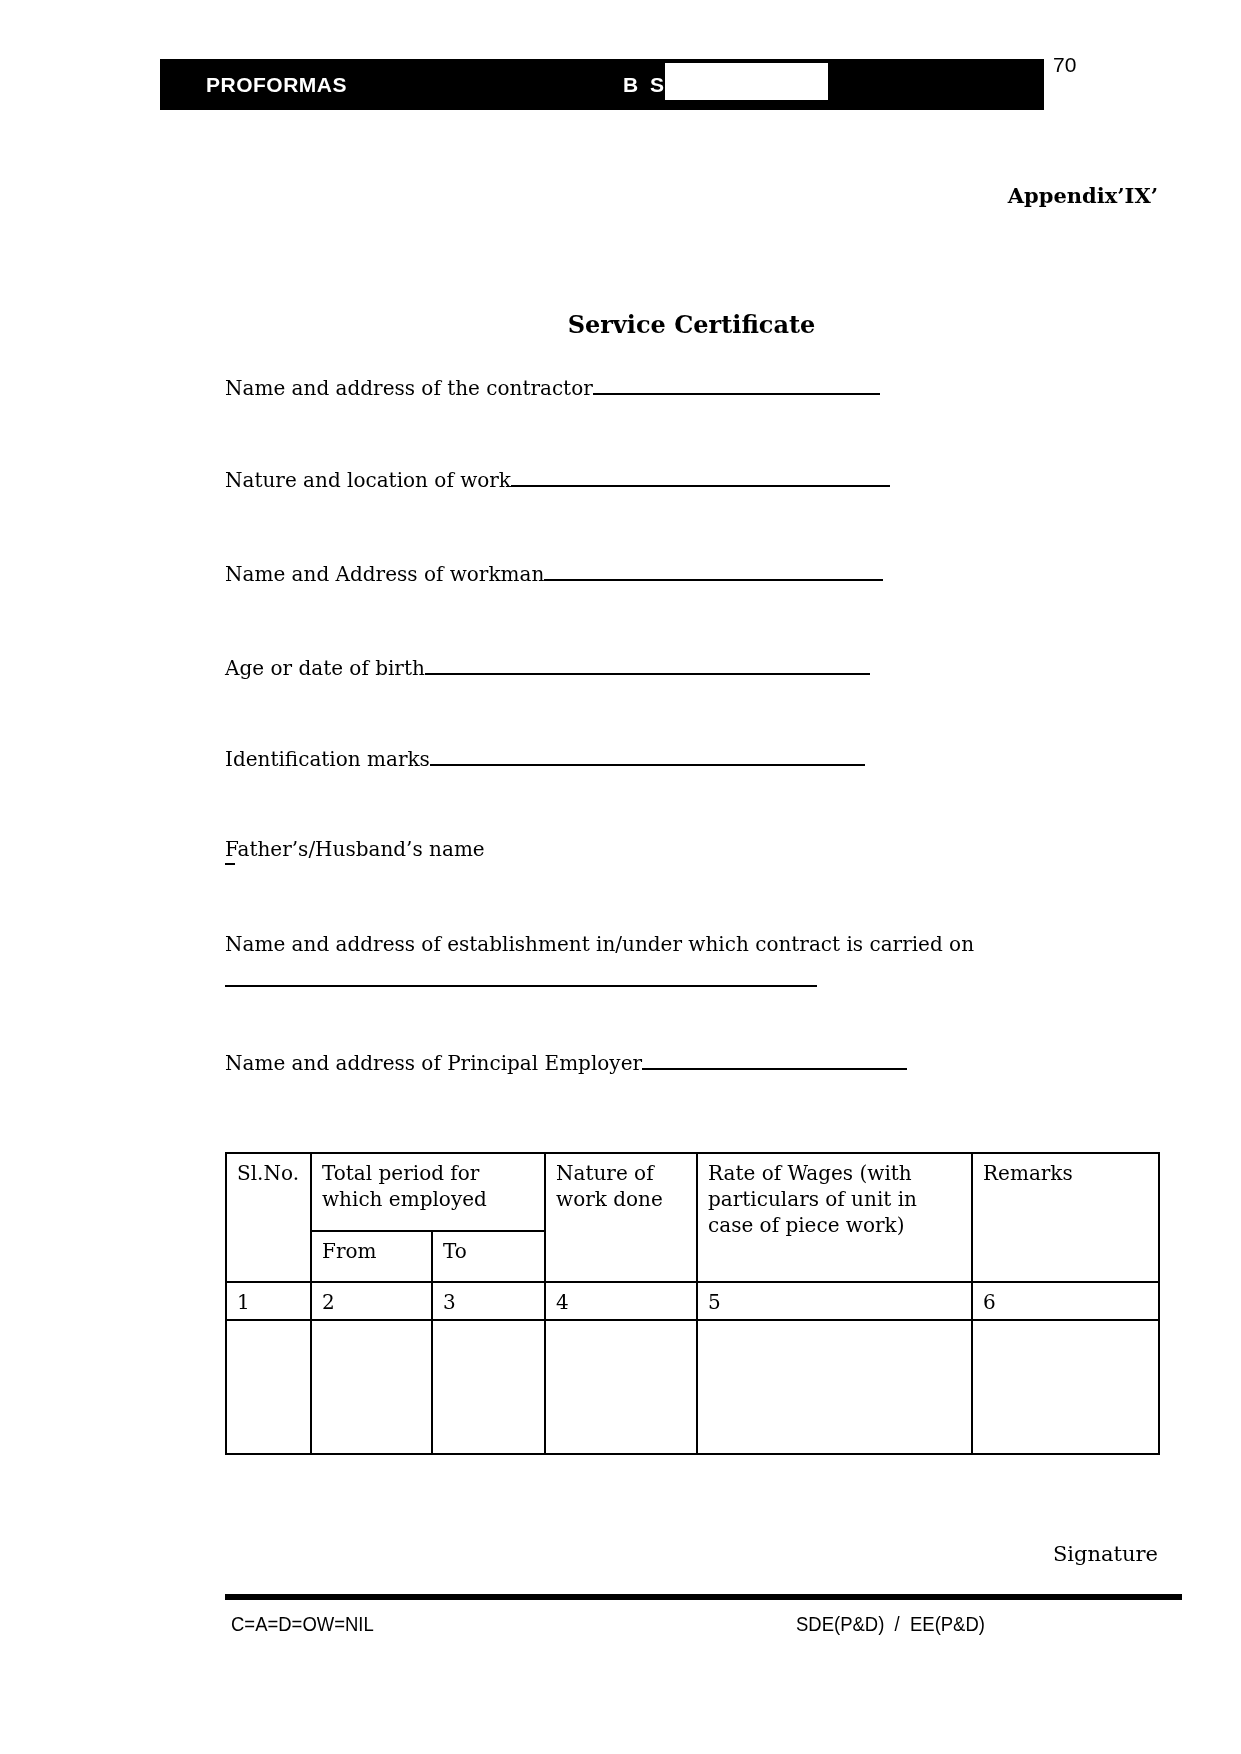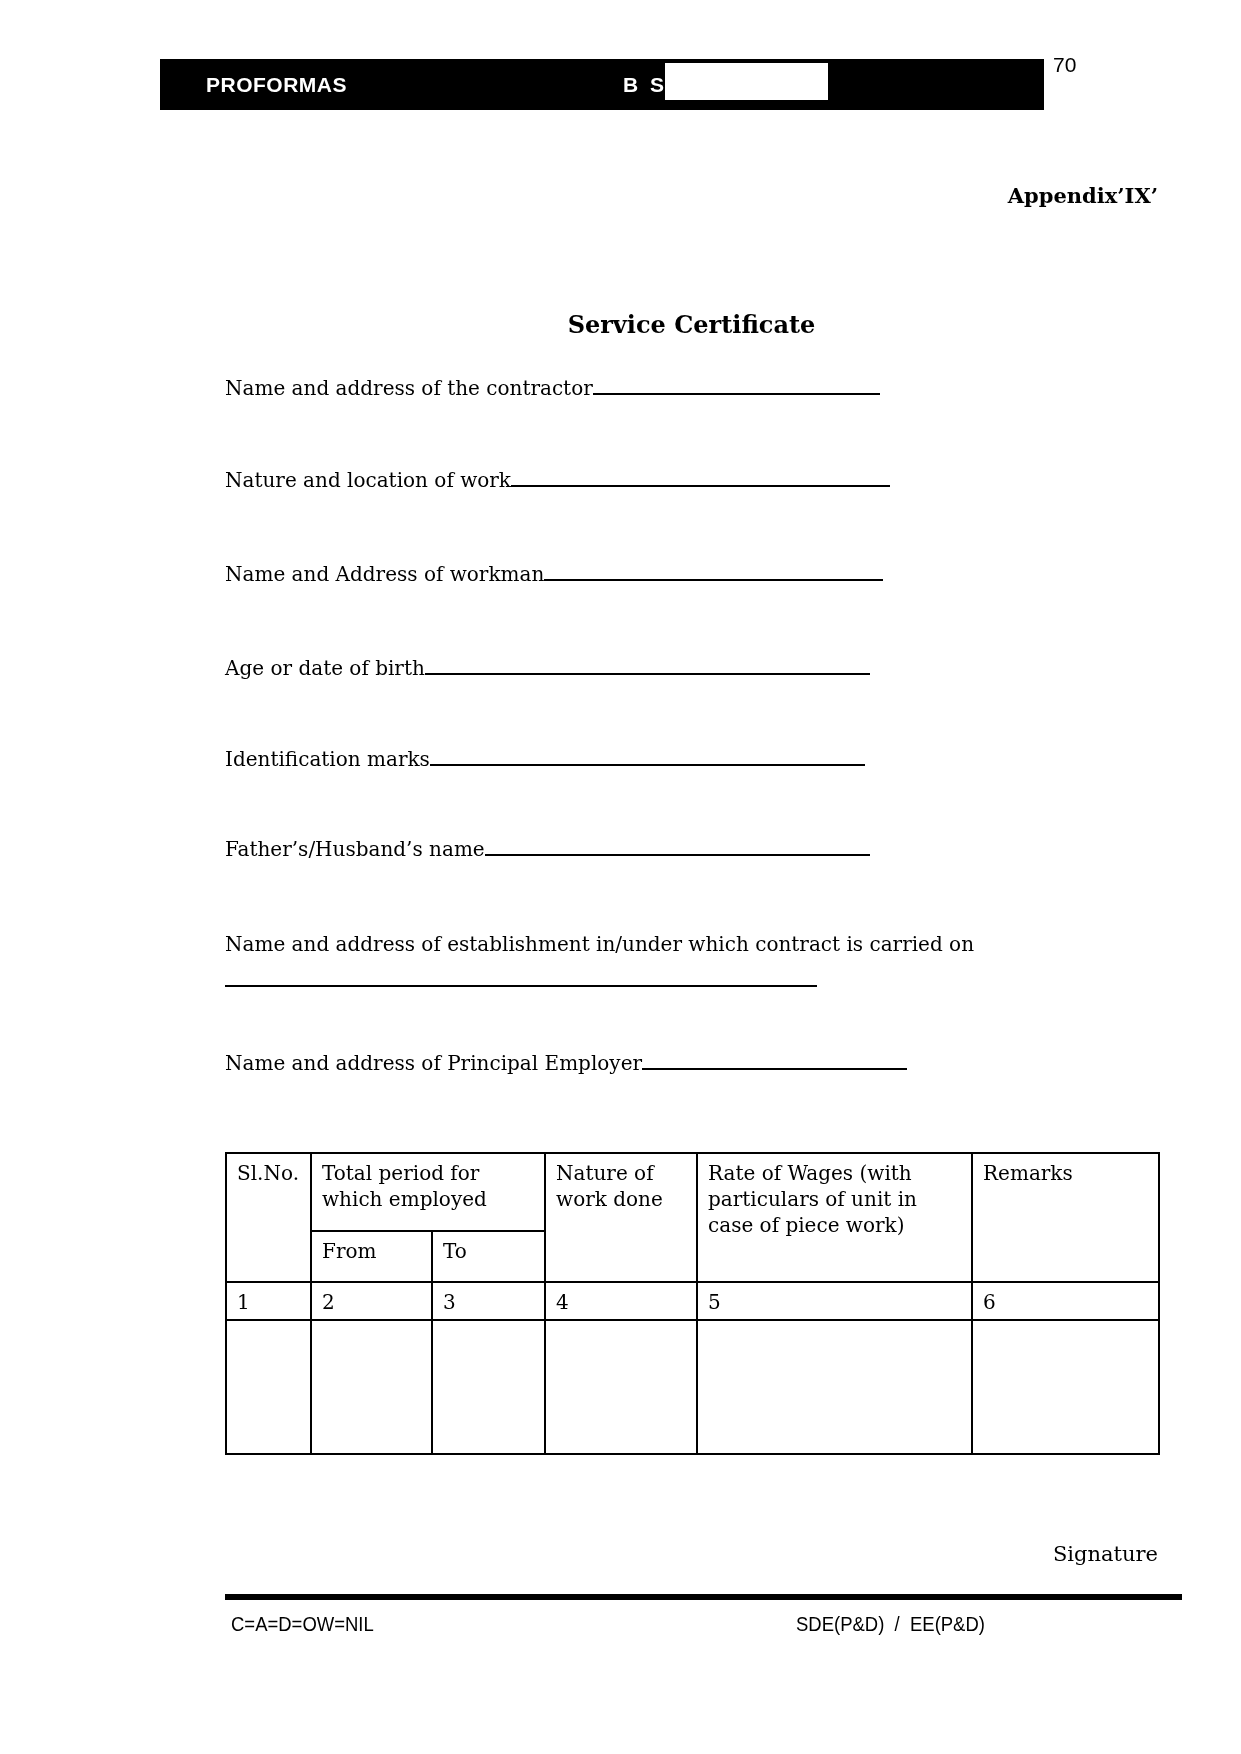--- a/index.html
+++ b/index.html
@@ -63,21 +63,21 @@
   .field .line {
     flex:1 1 auto;
     border-bottom:2px solid #000;
     margin-bottom:4px; min-width:10px;
   }
   .f1 { top:374px; width:655px; }
   .f2 { top:466px; width:665px; }
   .f3 { top:560px; width:658px; }
   .f4 { top:654px; width:645px; }
   .f5 { top:745px; width:640px; }
-  .f6 { top:835px; width:645px; }
+  .f6 { top:835px; width:645px;flex-direction:column; }
   .f7 { top:930px; width:933px; }
   .f7-line2 {
     position:absolute; left:225px; top:963px;
     width:592px; height:24px;
     border-bottom:2px solid #000;
   }
   .f8 { top:1049px; width:682px; }
 
   
   table.service-table {

